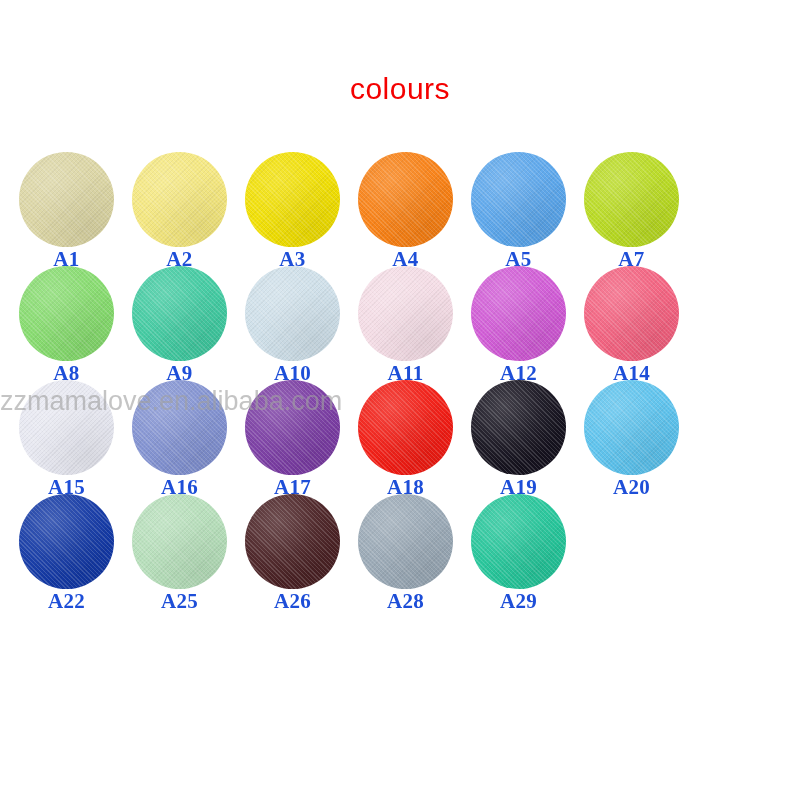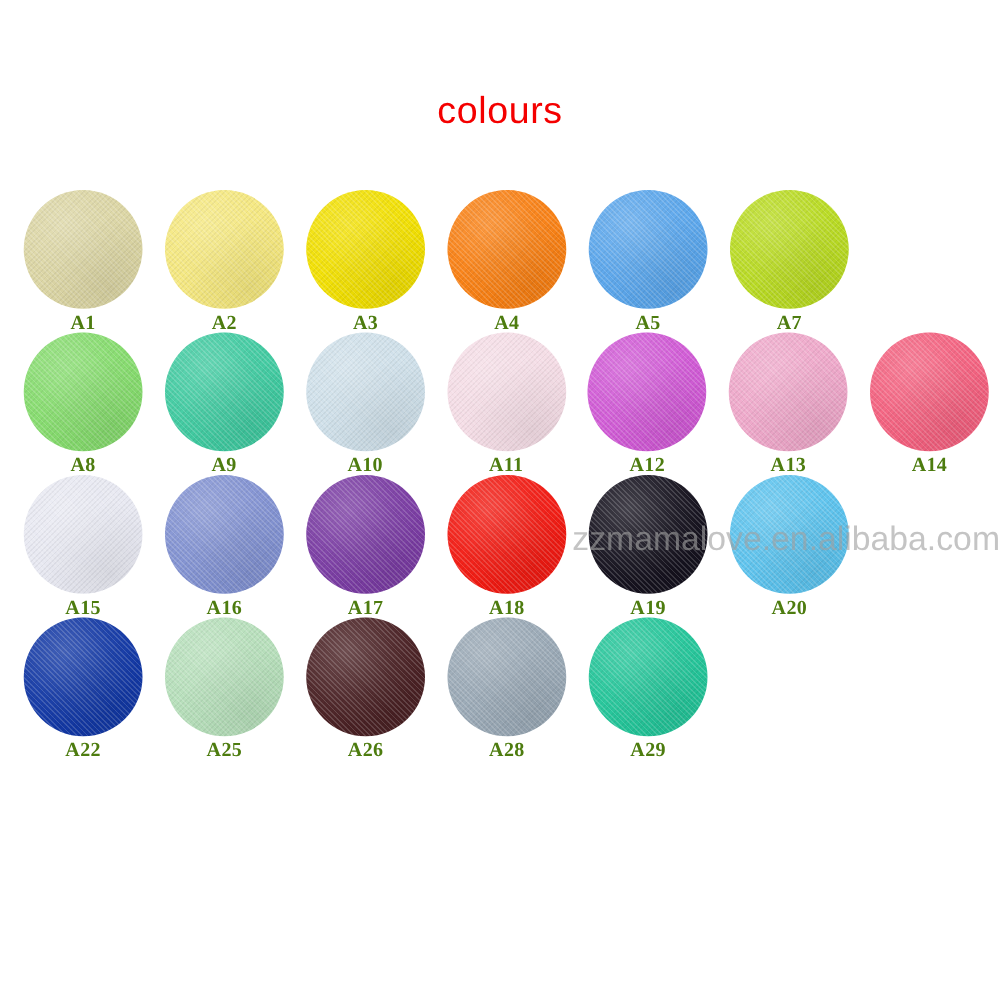--- a/index.html
+++ b/index.html
@@ -102,53 +102,52 @@
         rgba(0,0,0,0.00) 66%),
       radial-gradient(circle at 72% 82%,
         rgba(0,0,0,0.07) 0%,
         rgba(0,0,0,0.00) 55%);
     pointer-events: none;
   }
 
   .swatch-label {
     margin-top: 1px;
     font-family: "Liberation Serif", "DejaVu Serif", serif;
-    font-size: 16px;
+    font-size: 21px;
     font-weight: bold;
-    color: #4d7c0f;
+    color: #1d4ed8;
     line-height: 22px;
     letter-spacing: 0.3px;
     text-shadow:
        1px  0   0 #ffffff,
       -1px  0   0 #ffffff,
        0    1px 0 #ffffff,
        0   -1px 0 #ffffff,
        1px  1px 0 #ffffff,
       -1px  1px 0 #ffffff,
        1px -1px 0 #ffffff,
       -1px -1px 0 #ffffff;
     white-space: nowrap;
   }
 
   
   .watermark {
     position: absolute;
     top: 386px;
     left: 0;
     width: 800px;
-    text-align: right;
+    text-align: left;
     font-family: "Liberation Sans", "DejaVu Sans", sans-serif;
     font-size: 27px;
     font-weight: 400;
     letter-spacing: 0px;
     color: rgba(160, 160, 160, 0.62);
     line-height: 30px;
     pointer-events: none;
     white-space: nowrap;
-    margin-top: 30px;
   }
 </style>
 </head>
 <body>
 
 <div id="page">
 
   <div class="title">colours</div>
 
   <div class="grid">
@@ -193,24 +192,20 @@
         </div>
         <div class="swatch-cell">
           <div class="swatch-disc" style="background-color: rgb(245, 221, 230);"></div>
           <div class="swatch-label">A11</div>
         </div>
         <div class="swatch-cell">
           <div class="swatch-disc" style="background-color: rgb(209, 90, 214);"></div>
           <div class="swatch-label">A12</div>
         </div>
         <div class="swatch-cell">
-          <div class="swatch-disc" style="background-color: rgb(239, 168, 202);"></div>
-          <div class="swatch-label">A13</div>
-        </div>
-        <div class="swatch-cell">
           <div class="swatch-disc" style="background-color: rgb(244, 97, 127);"></div>
           <div class="swatch-label">A14</div>
         </div>
       </div>
       <div class="swatch-row">
         <div class="swatch-cell">
           <div class="swatch-disc" style="background-color: rgb(232, 233, 242);"></div>
           <div class="swatch-label">A15</div>
         </div>
         <div class="swatch-cell">

